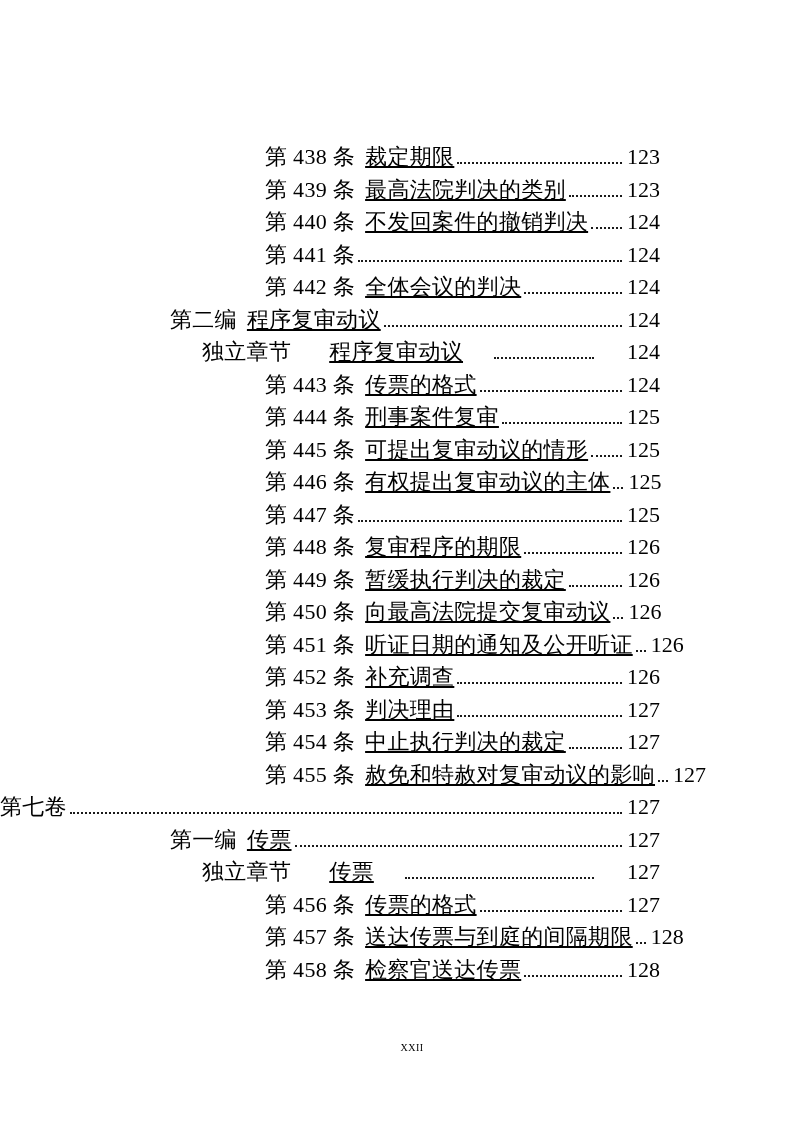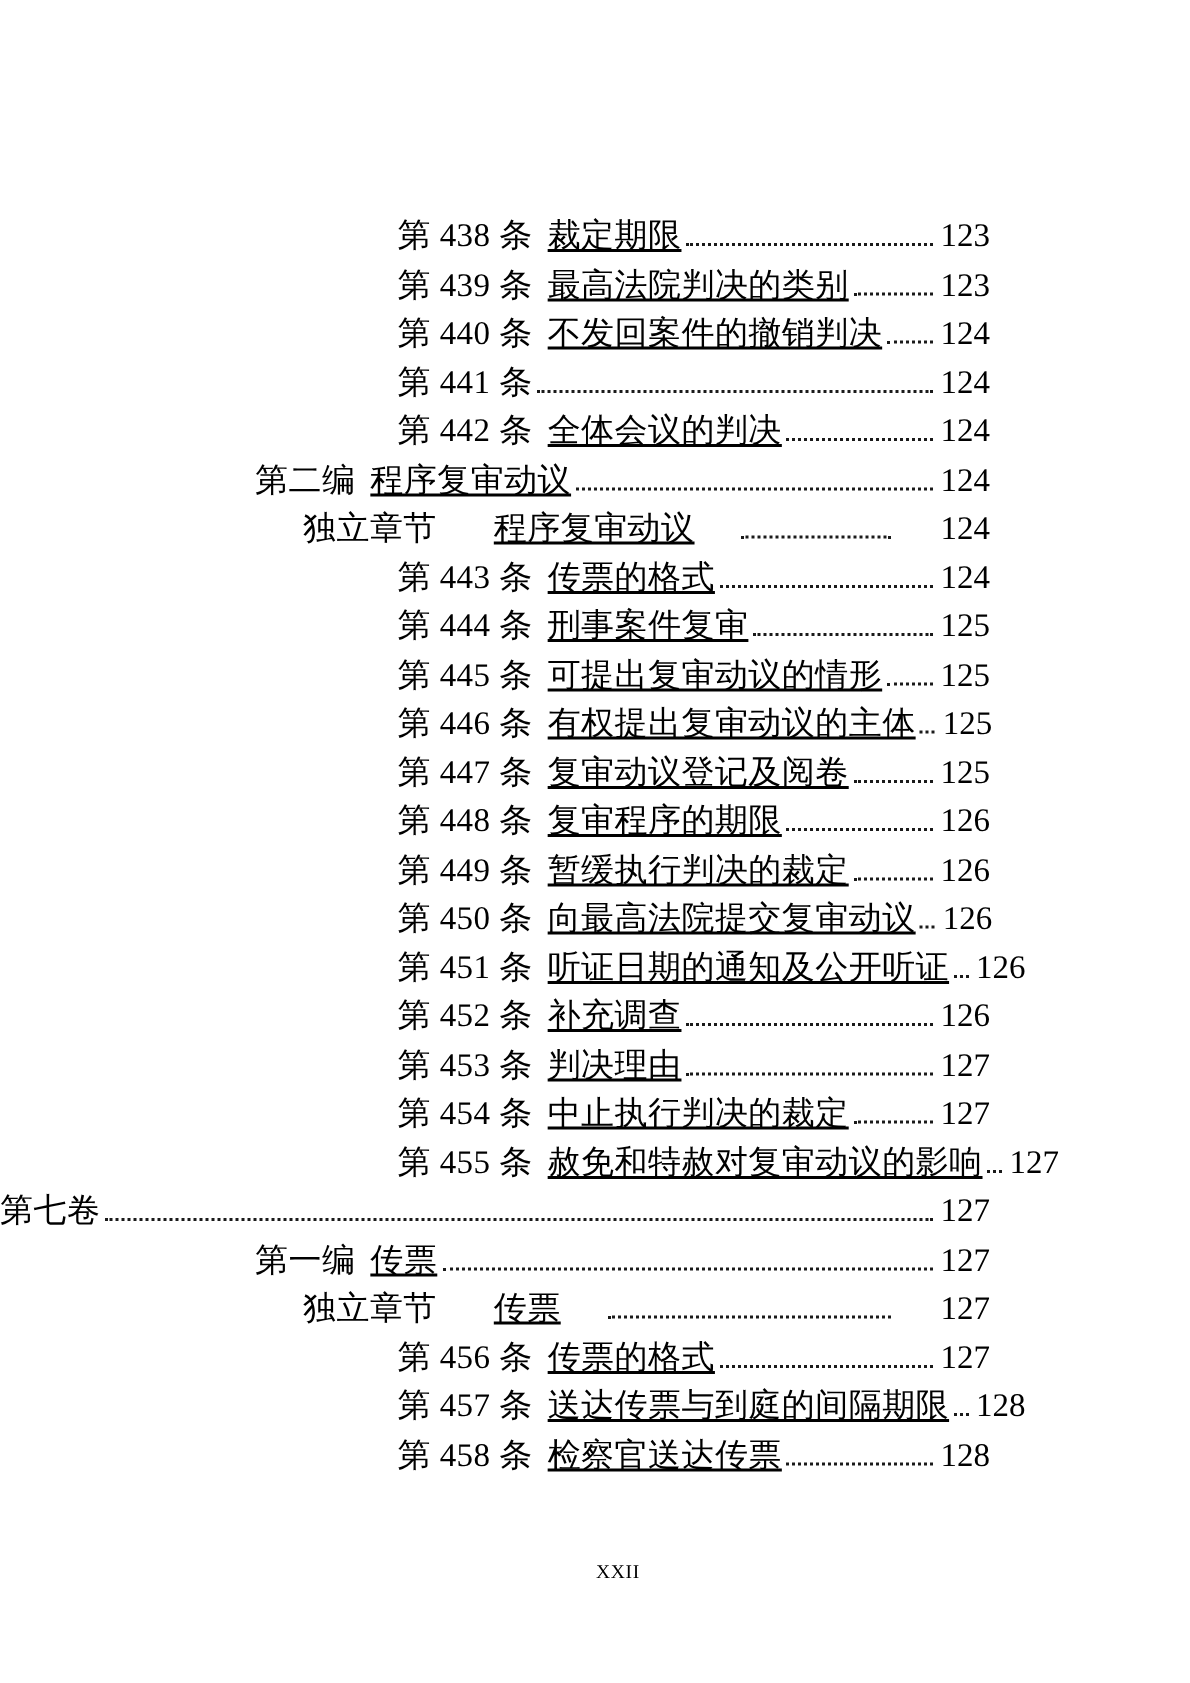--- a/index.html
+++ b/index.html
@@ -52,21 +52,21 @@
     margin: 0 5px 0 3px;
   }
   .toc-page {
     flex: 0 0 auto;
   }
   .footer {
     position: absolute;
     top: 1039px;
     left: 412px;
     transform: translateX(-50%);
-    font-size: 13px;
+    font-size: 10px;
     letter-spacing: 0.5px;
     line-height: 18px;
   }
 </style>
 </head>
 <body>
 
 <div class="page">
 
   <div class="toc">
@@ -130,21 +130,20 @@
       <span class="toc-page">125</span>
     </div>
       <div class="toc-row lv4">
       <span class="toc-label">第 446 条</span>
       <span class="toc-title">有权提出复审动议的主体</span>
       <span class="toc-leader"></span>
       <span class="toc-page">125</span>
     </div>
       <div class="toc-row lv4">
       <span class="toc-label">第 447 条</span>
-      <span class="toc-title">复审动议登记及阅卷</span>
       <span class="toc-leader"></span>
       <span class="toc-page">125</span>
     </div>
       <div class="toc-row lv4">
       <span class="toc-label">第 448 条</span>
       <span class="toc-title">复审程序的期限</span>
       <span class="toc-leader"></span>
       <span class="toc-page">126</span>
     </div>
       <div class="toc-row lv4">

